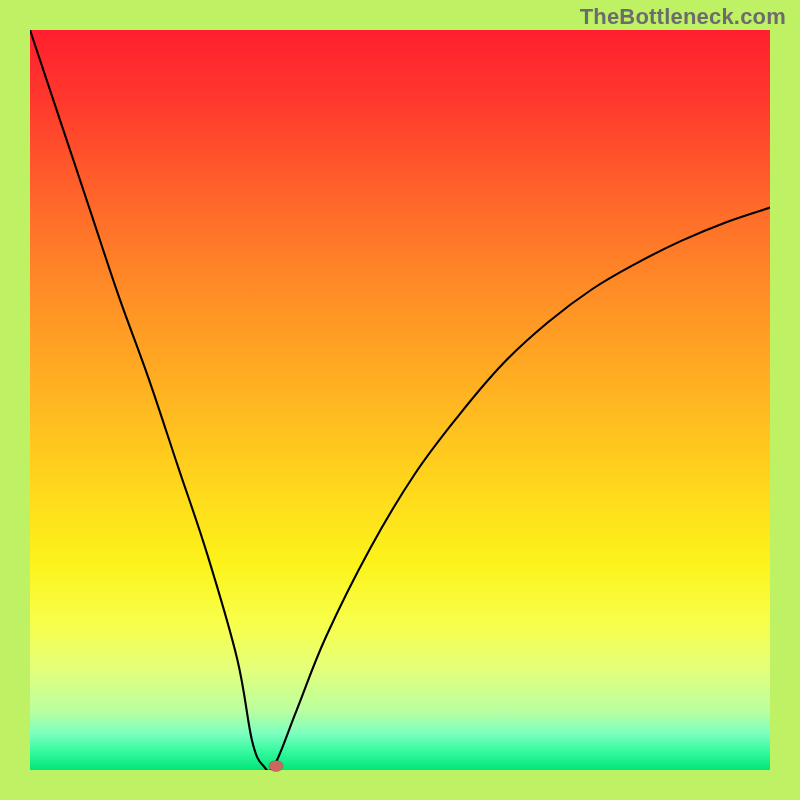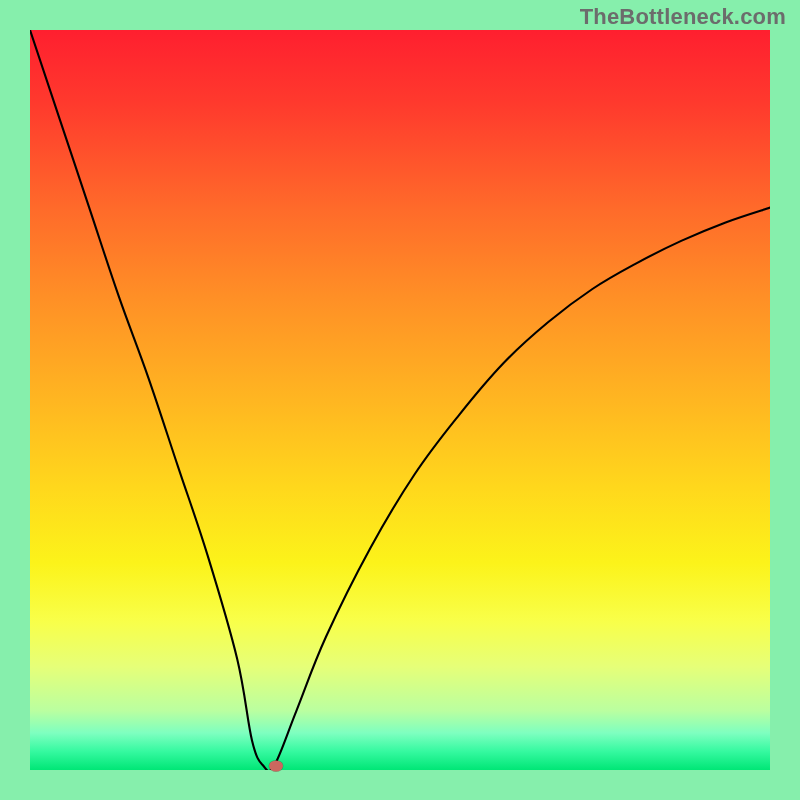--- a/index.html
+++ b/index.html
@@ -1,21 +1,21 @@
 <!DOCTYPE html>
 <html><head>
 <meta charset="utf-8">
 <style>
   * { margin: 0; padding: 0; box-sizing: border-box; }
   html, body { width: 800px; height: 800px; overflow: hidden; background: #000; }
   .frame {
     position: relative;
     width: 800px;
     height: 800px;
-    background: #86efac;
+    background: #bef264;
   }
   .watermark {
     position: absolute;
     top: 4px;
     right: 14px;
     font-family: Arial, Helvetica, sans-serif;
     font-size: 22px;
     font-weight: 600;
     color: #6c6c6c;
     letter-spacing: 0.2px;

